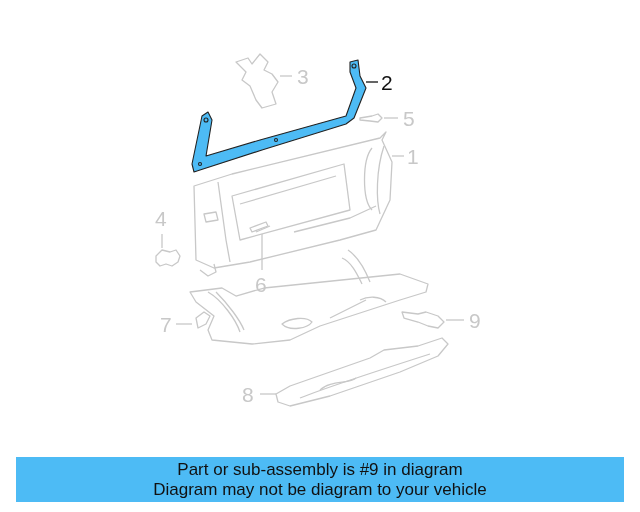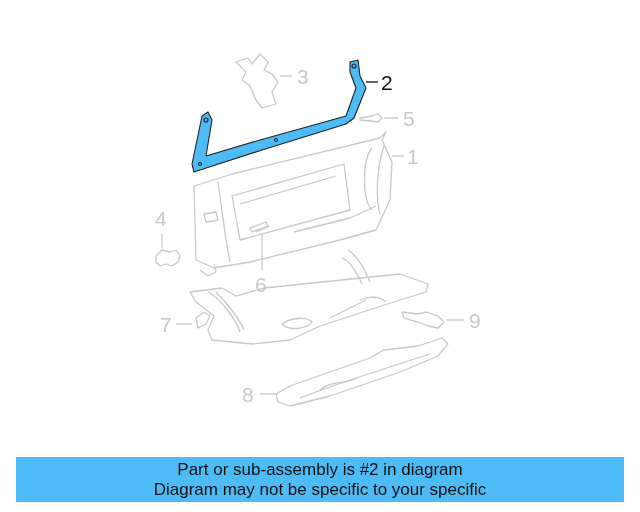--- a/index.html
+++ b/index.html
@@ -98,15 +98,15 @@
   <span class="callout" style="left:403px;top:108px;">5</span>
   <span class="callout" style="left:407px;top:146px;">1</span>
   <span class="callout" style="left:155px;top:208px;">4</span>
   <span class="callout" style="left:255px;top:274px;">6</span>
   <span class="callout" style="left:160px;top:314px;">7</span>
   <span class="callout" style="left:469px;top:310px;">9</span>
   <span class="callout" style="left:242px;top:384px;">8</span>
 </div>
 
 <div id="banner">
-  <span>Part or sub-assembly is #2 in diagram</span>
-  <span>Diagram may not be specific to your specific</span>
+  <span>Part or sub-assembly is #9 in diagram</span>
+  <span>Diagram may not be diagram to your vehicle</span>
 </div>
 
 </body></html>

